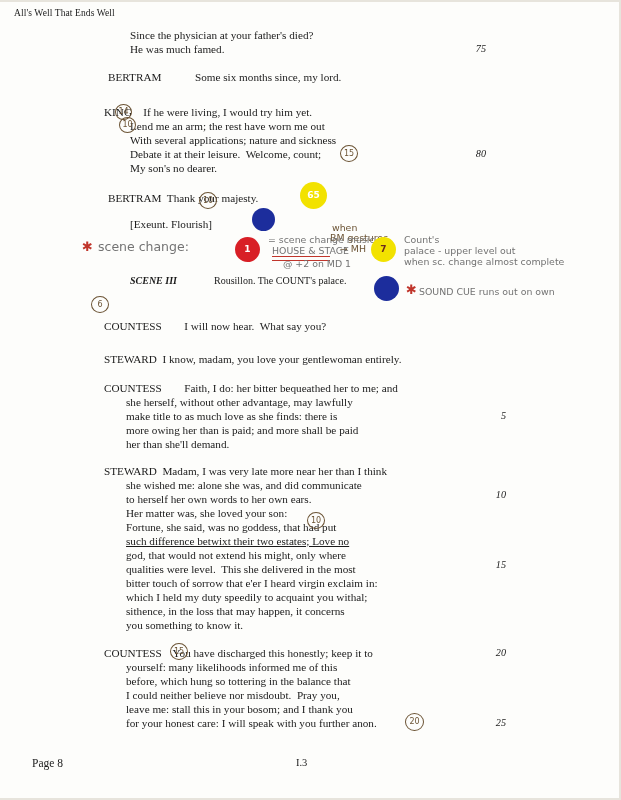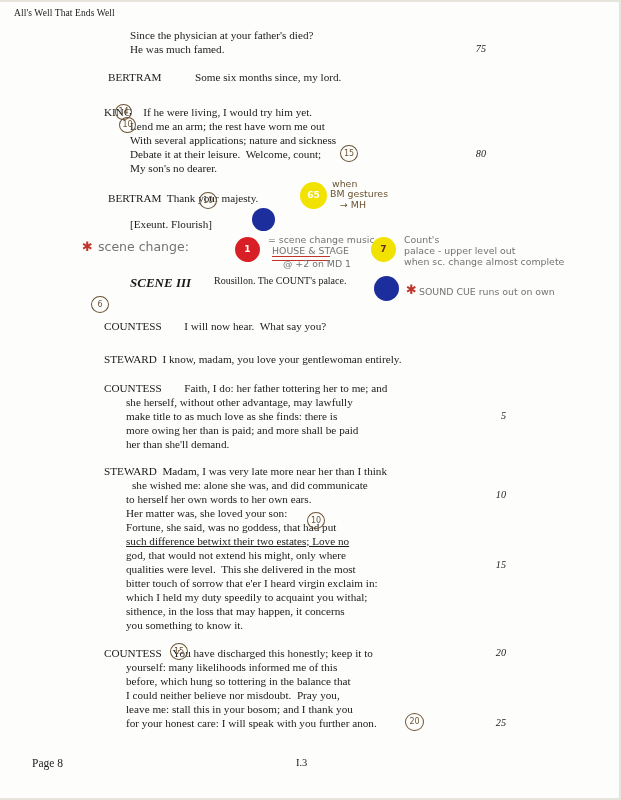--- a/index.html
+++ b/index.html
@@ -44,21 +44,21 @@
   }
   
   .block {
     position: absolute;
     font-size: 11.2px;
     line-height: 14.2px;
     white-space: pre;
   }
   .scene-head {
     position: absolute;
-    font-size: 13px;
+    font-size: 10px;
     font-weight: bold;
     font-style: italic;
   }
   .scene-loc {
     position: absolute;
     font-size: 10px;
   }
   .linenum {
     position: absolute;
     font-size: 10.2px;
@@ -72,21 +72,21 @@
   }
   
   .hand {
     position: absolute;
     font-family: "DejaVu Sans", sans-serif;
     font-size: 9.4px;
     line-height: 11px;
     white-space: pre;
   }
   .hand-red   { color: #737373; }
-  .hand-brown { color: #6b5334; }
+  .hand-brown { color: #6b5334; margin-top: 44px; }
 
   .circle-note {
     position: absolute;
     border: 1.3px solid #6b5334;
     border-radius: 50%;
     color: #6b5334;
     font-family: "DejaVu Sans", sans-serif;
     text-align: center;
     font-size: 8px;
     line-height: 1;
@@ -149,29 +149,29 @@
 
   <div class="stage-dir" style="left:130px; top:218px;">[Exeunt. Flourish]</div>
 
   <div class="scene-head" style="left:130px; top:275px;">SCENE III</div>
   <div class="scene-loc" style="left:214px; top:275px;">Rousillon.  The COUNT's palace.</div>
 
   <div class="block" style="left:104px; top:319px;">COUNTESS        I will now hear.  What say you?</div>
 
   <div class="block" style="left:104px; top:352px;">STEWARD  I know, madam, you love your gentlewoman entirely.</div>
 
-  <div class="block" style="left:104px; top:381px;">COUNTESS        Faith, I do: her father tottering her to me; and</div>
+  <div class="block" style="left:104px; top:381px;">COUNTESS        Faith, I do: her bitter bequeathed her to me; and</div>
   <div class="block" style="left:126px; top:395px;">she herself, without other advantage, may lawfully</div>
   <div class="block" style="left:126px; top:409px;">make title to as much love as she finds: there is</div>
   <div class="linenum" style="left:488px; top:410px;">5</div>
   <div class="block" style="left:126px; top:423px;">more owing her than is paid; and more shall be paid</div>
   <div class="block" style="left:126px; top:437px;">her than she'll demand.</div>
 
   <div class="block" style="left:104px; top:464px;">STEWARD  Madam, I was very late more near her than I think</div>
-  <div class="block" style="left:132px; top:478px;">she wished me: alone she was, and did communicate</div>
+  <div class="block" style="left:126px; top:478px;">she wished me: alone she was, and did communicate</div>
   <div class="block" style="left:126px; top:492px;">to herself her own words to her own ears.</div>
   <div class="linenum" style="left:488px; top:489px;">10</div>
   <div class="block" style="left:126px; top:506px;">Her matter was, she loved your son:</div>
   <div class="block" style="left:126px; top:520px;">Fortune, she said, was no goddess, that had put</div>
   <div class="block" style="left:126px; top:534px;text-decoration:underline;">such difference betwixt their two estates; Love no</div>
   <div class="block" style="left:126px; top:548px;">god, that would not extend his might, only where</div>
   <div class="block" style="left:126px; top:562px;">qualities were level.  This she delivered in the most</div>
   <div class="linenum" style="left:488px; top:559px;">15</div>
   <div class="block" style="left:126px; top:576px;">bitter touch of sorrow that e'er I heard virgin exclaim in:</div>
   <div class="block" style="left:126px; top:590px;">which I held my duty speedily to acquaint you withal;</div>

